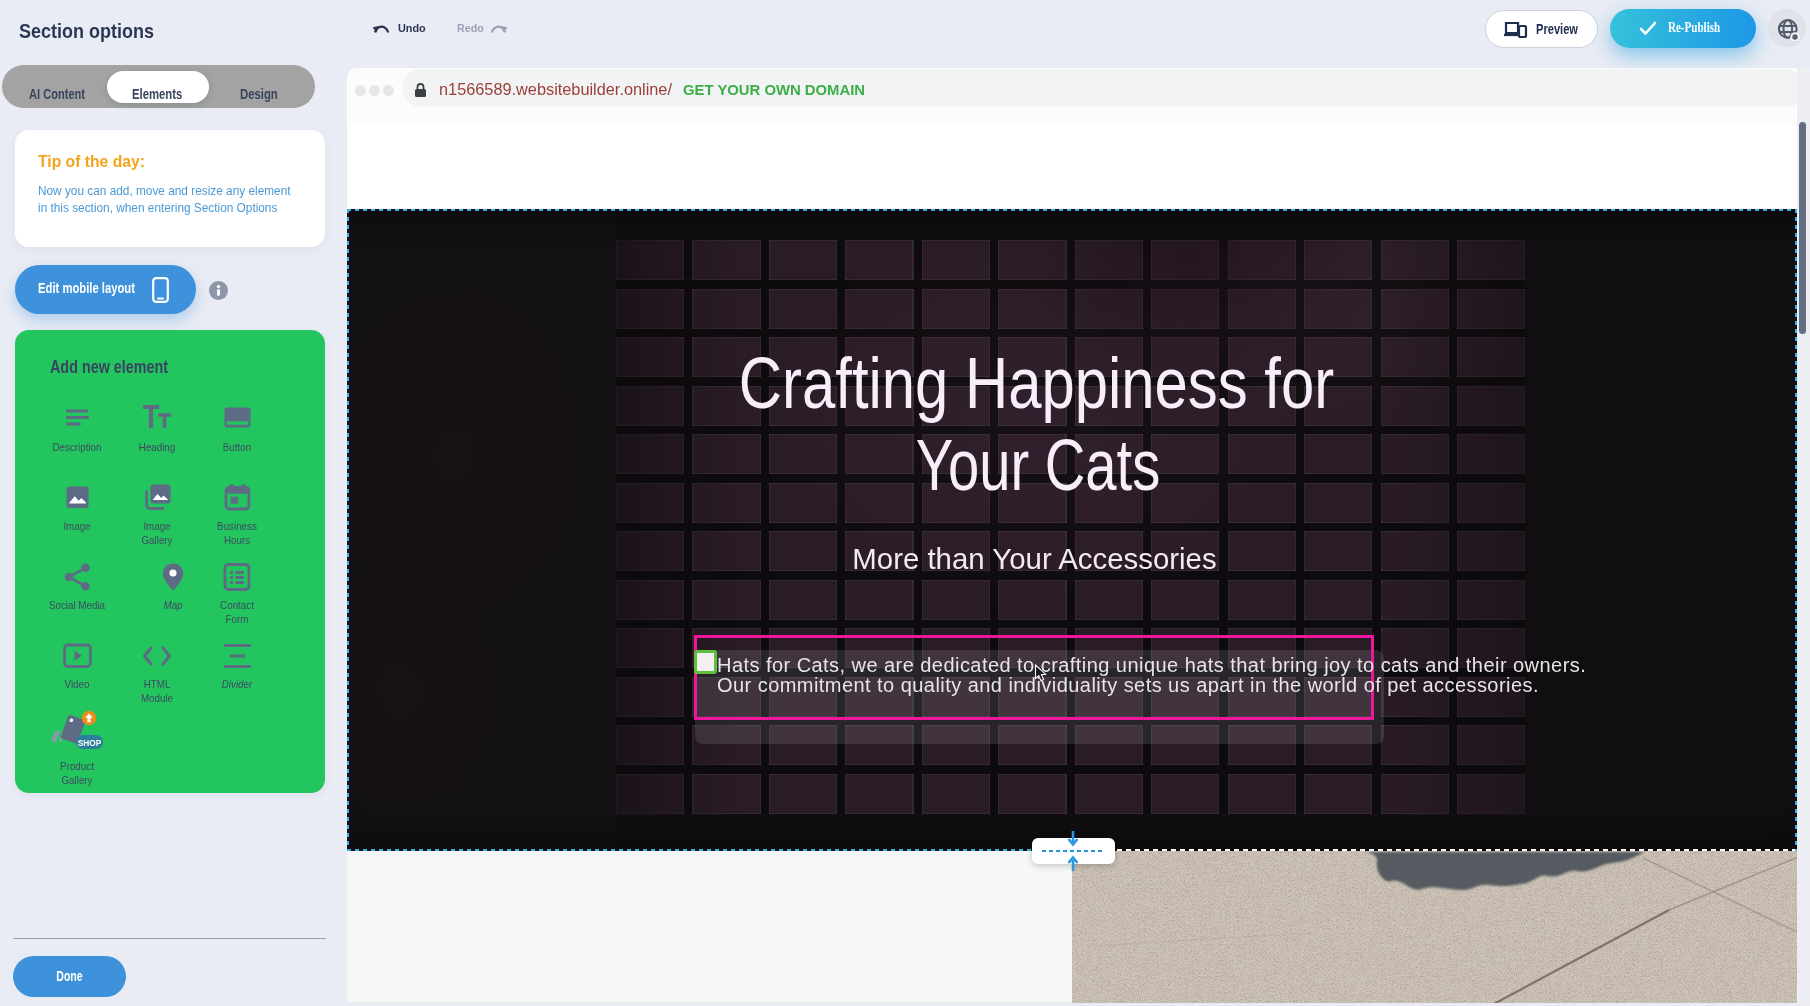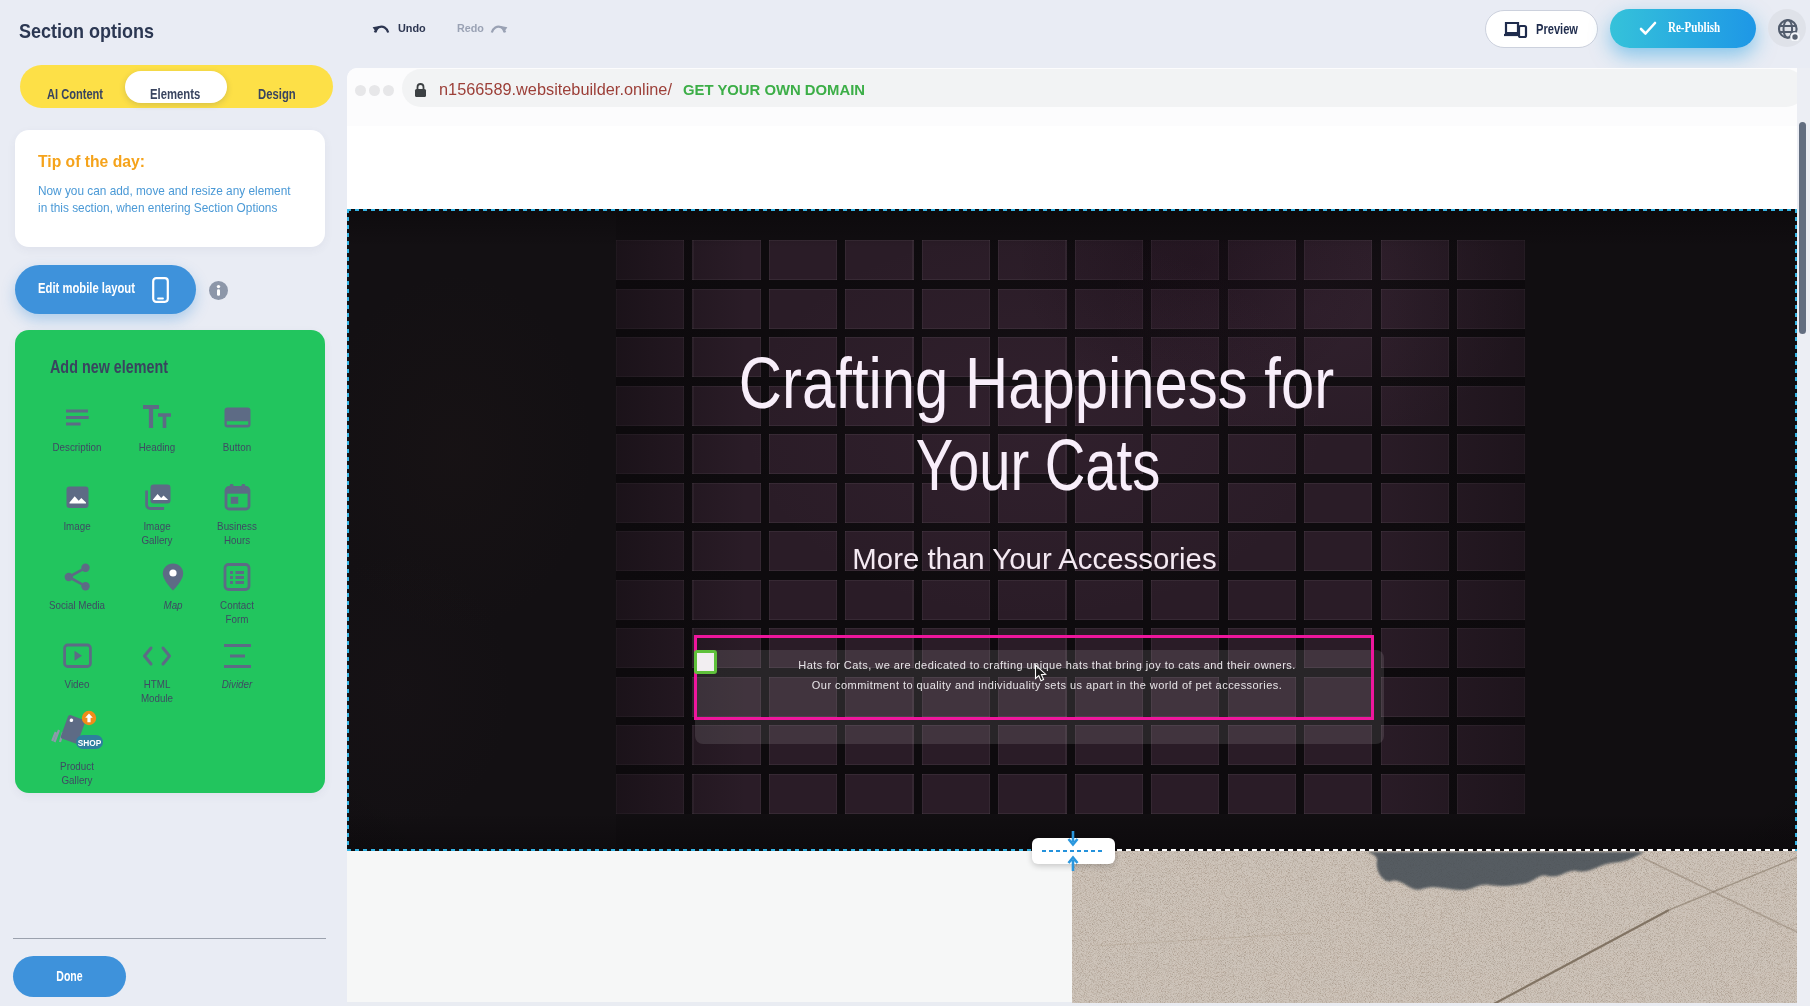--- a/index.html
+++ b/index.html
@@ -44,21 +44,21 @@
 
 <div class="abs" style="left:1768px; top:9px; width:38px; height:38px; border-radius:50%; background:#dfe2e9;"></div>
 <svg class="abs" style="left:1776px; top:17px;" width="24" height="24" viewBox="0 0 24 24">
   <circle cx="11.8" cy="11.9" r="8.8" fill="none" stroke="#525c6d" stroke-width="2.1"></circle>
   <ellipse cx="11.8" cy="11.9" rx="4.3" ry="8.8" fill="none" stroke="#525c6d" stroke-width="2"></ellipse>
   <path d="M3.5 8.9 H20.1 M3.5 14.9 H20.1" stroke="#525c6d" stroke-width="2" fill="none"></path>
   <circle cx="19" cy="20" r="4.8" fill="#f3f5f9"></circle>
   <circle cx="19" cy="20" r="2.7" fill="#565f6e"></circle>
 </svg>
 
-<div class="abs" style="left:20px; top:65px; width:313px; height:43px; background:#fde047; border-radius:21.5px;">
+<div class="abs" style="left:2px; top:65px; width:313px; height:43px; background:#a3a3a3; border-radius:21.5px;">
   <div class="abs" style="left:27.3px; top:20.6px; font-size:15.4px; line-height:1; font-weight:bold; color:#39445f; transform:scaleX(.72); transform-origin:left top;">AI Content</div>
   <div class="abs" style="left:105px; top:6px; width:102px; height:32px; background:#fff; border-radius:16px; box-shadow:0 2px 6px rgba(40,50,80,.18);"></div>
   <div class="abs" style="left:130.2px; top:20.6px; font-size:15.4px; line-height:1; font-weight:bold; color:#39445f; transform:scaleX(.735); transform-origin:left top;">Elements</div>
   <div class="abs" style="left:237.6px; top:20.6px; font-size:15.4px; line-height:1; font-weight:bold; color:#39445f; transform:scaleX(.735); transform-origin:left top;">Design</div>
 </div>
 
 <div class="abs" style="left:15px; top:130px; width:310px; height:117px; background:#fff; border-radius:14px; box-shadow:0 3px 10px rgba(60,70,100,.06);">
   <div class="abs" style="left:23px; top:22.5px; font-size:17.1px; line-height:1; font-weight:bold; color:#f5a31b; transform:scaleX(.918); transform-origin:left top;">Tip of the day:</div>
   <div class="abs" style="left:23px; top:51.5px; font-size:13px; line-height:17px; color:#4a99d6; transform:scaleX(.91); transform-origin:left top; white-space:nowrap;">Now you can add, move and resize any element<br>in this section, when entering Section Options</div>
 </div>
@@ -240,21 +240,21 @@
 
     <div class="abs" style="left:348px; top:441px; width:689px; height:94px; background:rgba(255,255,255,.11); border-radius:8px;"></div>
 
     <div class="abs" style="left:347px; top:426px; width:680px; height:85px; border:3px solid #ee169d;"></div>
 
     <div class="abs" style="left:347px; top:441px; width:23px; height:24px; background:#f2eef1; border:3px solid #5fc13b; border-radius:3px;"></div>
 
     <svg class="abs" style="left:687px; top:455px;" width="13" height="19" viewBox="0 0 13 19">
       <path d="M1.5 1 L1.5 14.5 L4.8 11.6 L7 16.8 L9.6 15.6 L7.4 10.6 L11.6 10.2 Z" fill="#1a1a1a" stroke="#fff" stroke-width="1.1"></path>
     </svg>
-    <div class="abs" style="left:370px; top:445.8px; width:660px; text-align:center; font-size:11px; letter-spacing:0.45px; line-height:20.4px; color:#e7e4e7; white-space:nowrap;">Hats for Cats, we are dedicated to crafting unique hats that bring joy to cats and their owners.<br>Our commitment to quality and individuality sets us apart in the world of pet accessories.</div>
+    <div class="abs" style="left:370px; top:445.8px; width:660px; text-align:center; font-size:20px; letter-spacing:0.45px; line-height:20.4px; color:#e7e4e7; white-space:nowrap;">Hats for Cats, we are dedicated to crafting unique hats that bring joy to cats and their owners.<br>Our commitment to quality and individuality sets us apart in the world of pet accessories.</div>
   </div>
 
   <div class="abs" style="left:0px; top:141px; width:1450px; height:2px; background:repeating-linear-gradient(90deg,#35b5e5 0 4px,transparent 4px 8px);"></div>
   <div class="abs" style="left:0px; top:781px; width:725px; height:2px; background:repeating-linear-gradient(90deg,#35b5e5 0 4px,transparent 4px 8px);"></div>
   <div class="abs" style="left:725px; top:781px; width:727px; height:3px; background:repeating-linear-gradient(90deg,#fdfdfd 0 5px,rgba(255,255,255,0) 5px 9px);"></div>
   <div class="abs" style="left:0px; top:141px; width:2px; height:642px; background:repeating-linear-gradient(180deg,#35b5e5 0 4px,transparent 4px 8px);"></div>
   <div class="abs" style="left:1448px; top:141px; width:2px; height:642px; background:repeating-linear-gradient(180deg,#35b5e5 0 4px,transparent 4px 8px);"></div>
 
   <div class="abs" style="left:0; top:783px; width:1463px; height:155px; background:#f6f7f7;"></div>
   <div class="abs" style="left:0; top:934px; width:1463px; height:4px; background:#e9ecf2;"></div>

